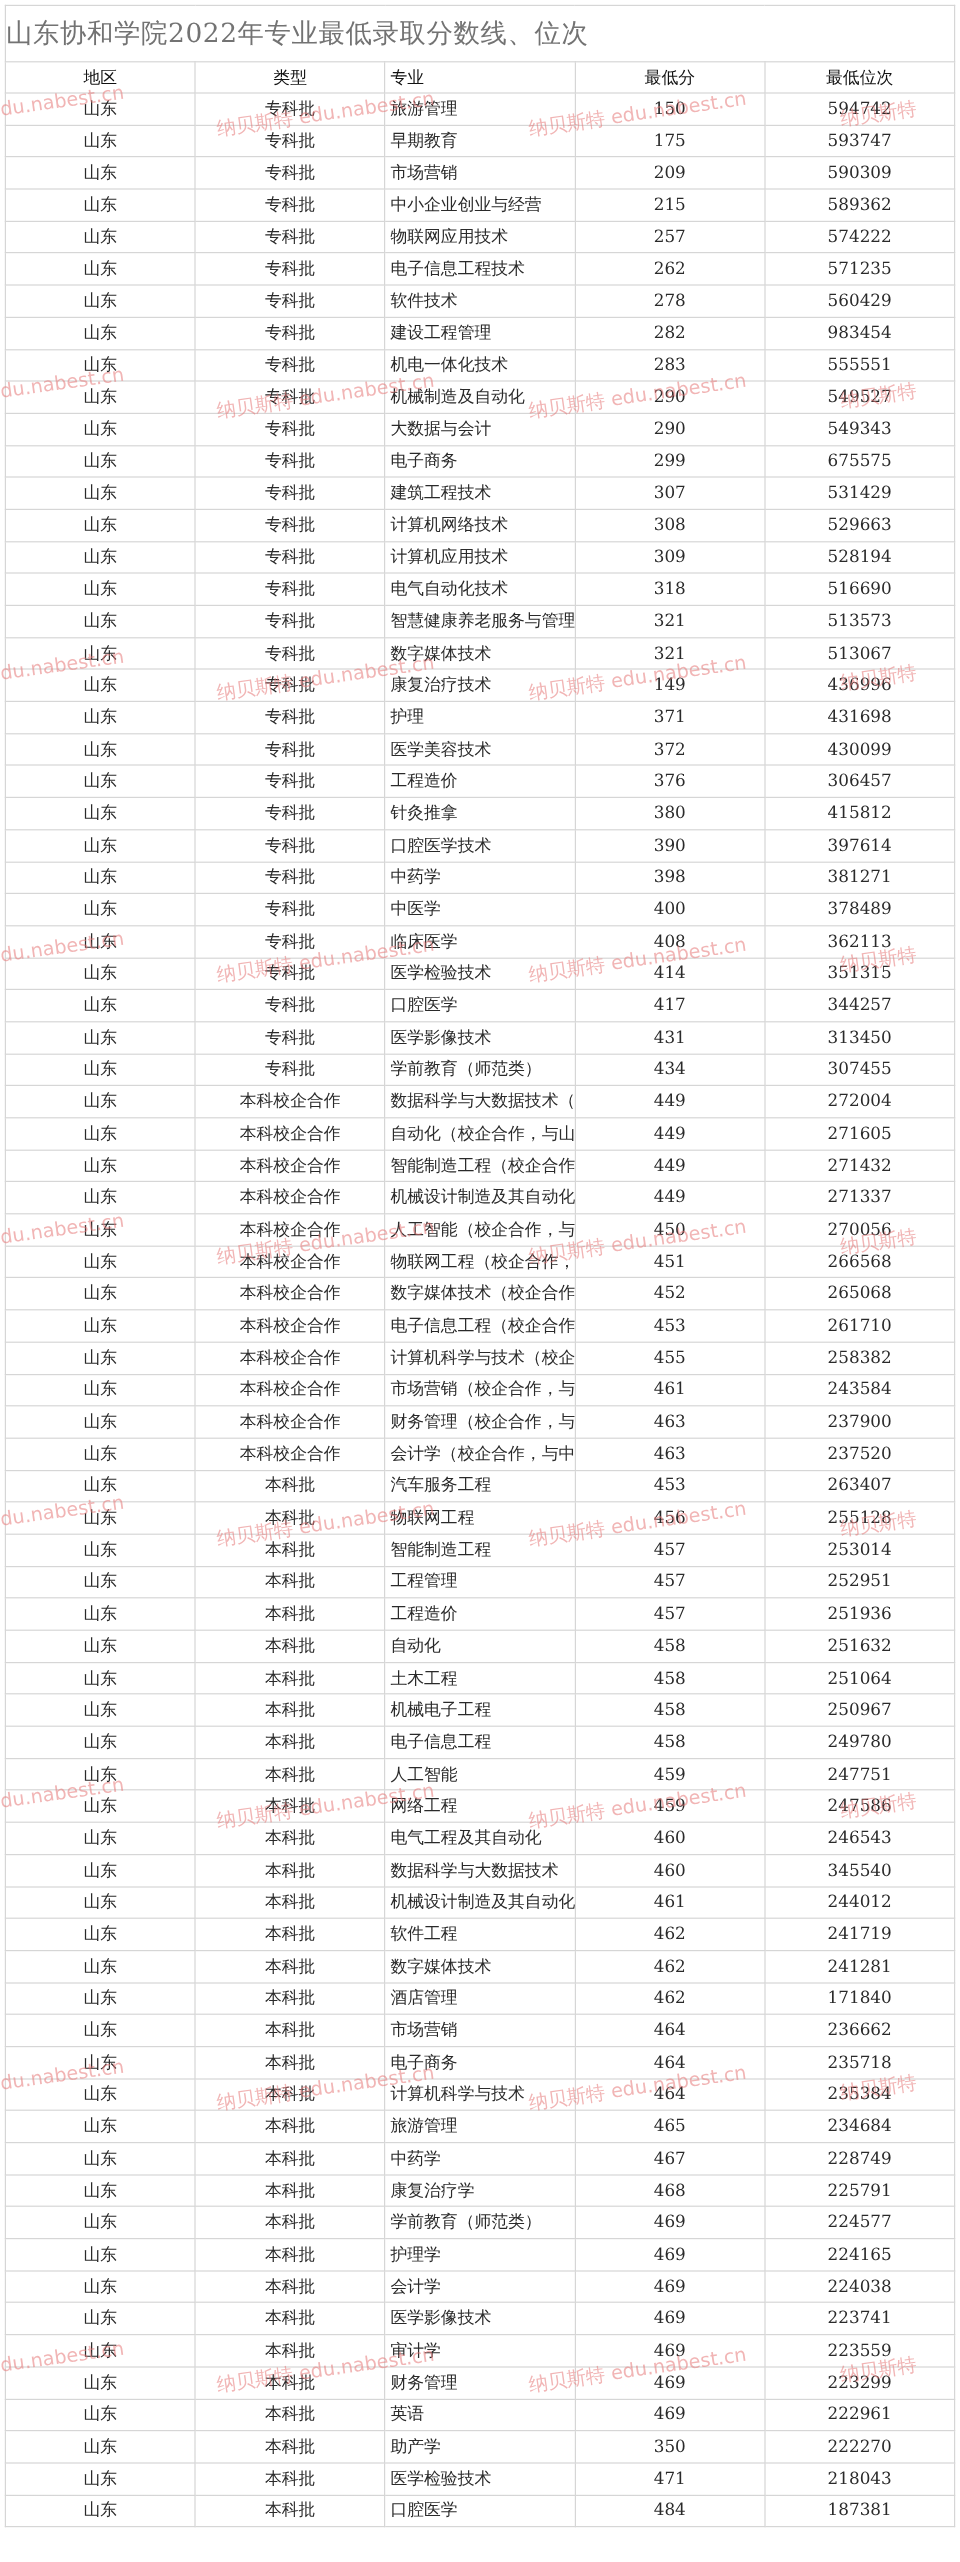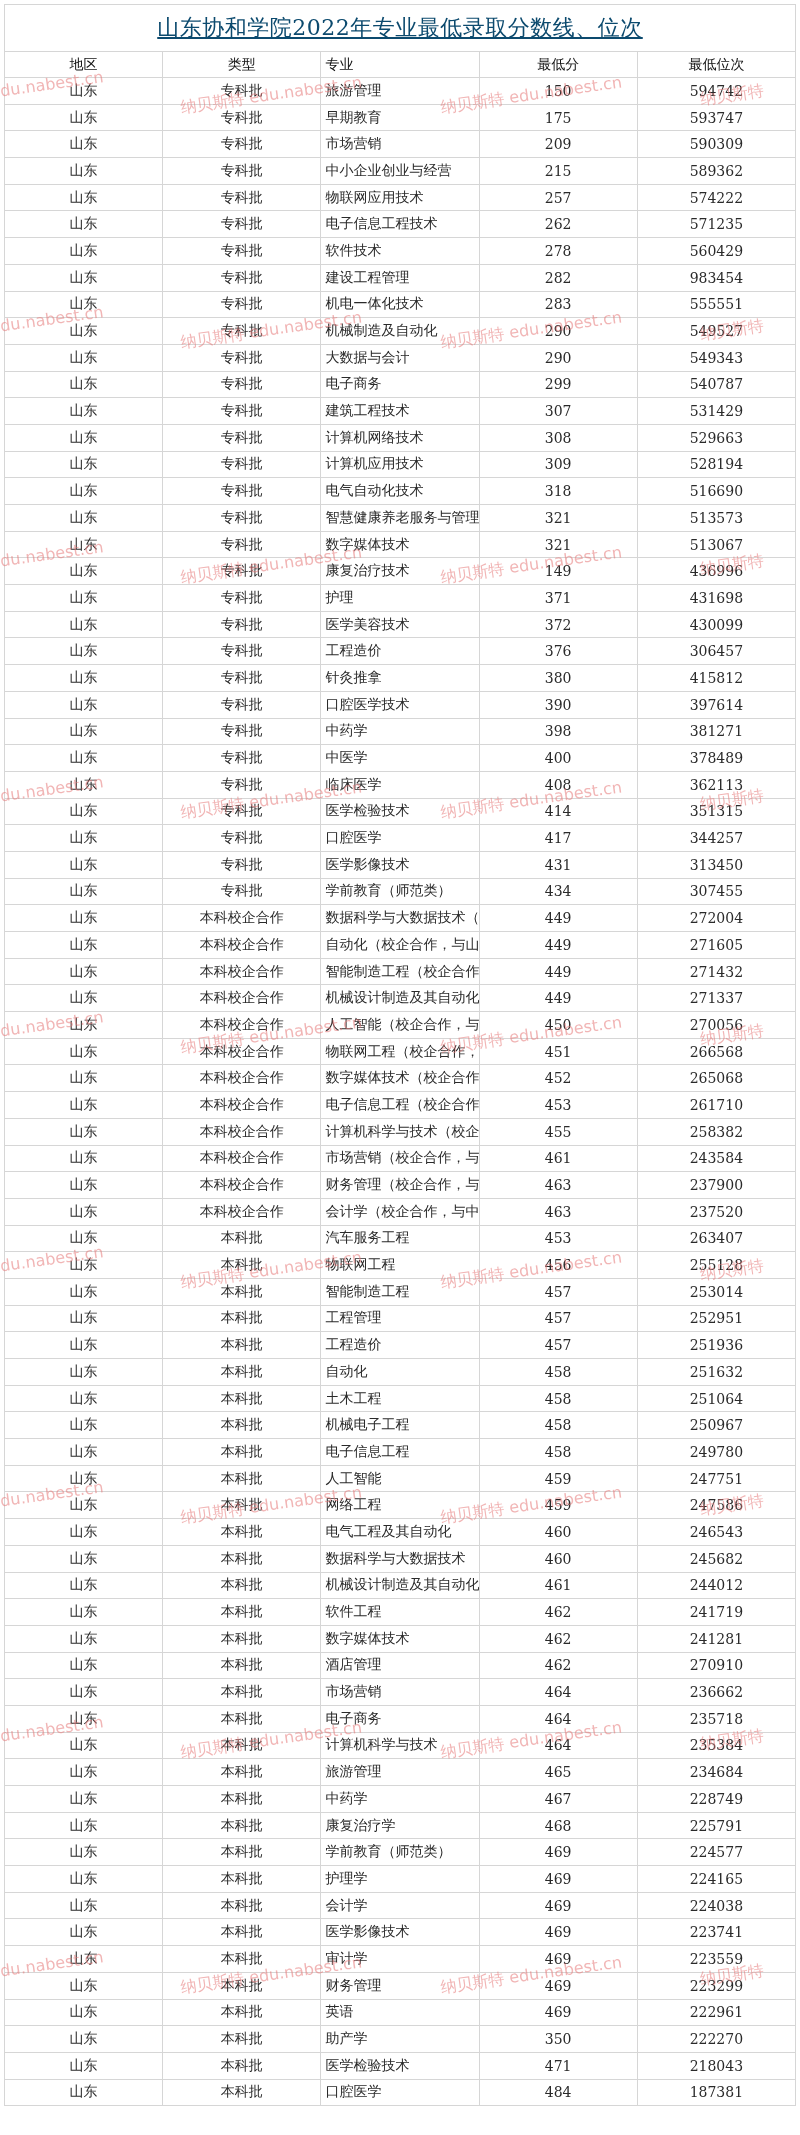--- a/index.html
+++ b/index.html
@@ -2,21 +2,21 @@
 <html><head>
   <meta charset="utf-8">
   <style>
     html, body { margin: 0; padding: 0; background: #ffffff; }
     body { width: 800px; height: 2135px; position: relative; overflow: hidden;
       font-family: "DejaVu Serif", "Liberation Serif", serif; color: #2a2a2a; }
     .wrap { position: absolute; left: 4px; top: 4px; width: 792px; }
     table { border-collapse: collapse; width: 792px; table-layout: fixed; }
     td, th { border: 1px solid #d6d6d6; padding: 0; font-weight: normal;
       font-size: 14px; height: 25.7px; white-space: nowrap; overflow: hidden; }
-    .title-cell { height: 46px; text-align: center; font-size: 22px; letter-spacing: 0.5px; color: #0c4a6e; text-decoration: underline; }
+    .title-cell { height: 46px; text-align: left; font-size: 22px; letter-spacing: 0.5px; color: #737373; }
     .hdr th { height: 25px; font-size: 14px; color: #111; text-align: center; }
     .c-region { width: 42px; text-align: center; }
     .c-type { width: 135px; text-align: center; }
     .c-major { text-align: left; padding-left: 4px; }
     .c-score { width: 50px; text-align: center; }
     .c-rank { width: 66px; text-align: center; }
     .hdr .c-major { text-align: left; font-family: Liberation Mono, monospace; }
     .wm { position: absolute; color: rgba(230,120,120,0.55); font-family: "DejaVu Sans", sans-serif;
       font-size: 16px; transform: rotate(-8deg); pointer-events: none; white-space: nowrap; }
   </style>
@@ -113,21 +113,21 @@
           <td class="c-type">专科批</td>
           <td class="c-major">大数据与会计</td>
           <td class="c-score">290</td>
           <td class="c-rank">549343</td>
         </tr>
         <tr>
           <td class="c-region">山东</td>
           <td class="c-type">专科批</td>
           <td class="c-major">电子商务</td>
           <td class="c-score">299</td>
-          <td class="c-rank">540787</td>
+          <td class="c-rank">675575</td>
         </tr>
         <tr>
           <td class="c-region">山东</td>
           <td class="c-type">专科批</td>
           <td class="c-major">建筑工程技术</td>
           <td class="c-score">307</td>
           <td class="c-rank">531429</td>
         </tr>
         <tr>
           <td class="c-region">山东</td>
@@ -421,21 +421,21 @@
           <td class="c-type">本科批</td>
           <td class="c-major">电气工程及其自动化</td>
           <td class="c-score">460</td>
           <td class="c-rank">246543</td>
         </tr>
         <tr>
           <td class="c-region">山东</td>
           <td class="c-type">本科批</td>
           <td class="c-major">数据科学与大数据技术</td>
           <td class="c-score">460</td>
-          <td class="c-rank">245682</td>
+          <td class="c-rank">345540</td>
         </tr>
         <tr>
           <td class="c-region">山东</td>
           <td class="c-type">本科批</td>
           <td class="c-major">机械设计制造及其自动化</td>
           <td class="c-score">461</td>
           <td class="c-rank">244012</td>
         </tr>
         <tr>
           <td class="c-region">山东</td>
@@ -449,21 +449,21 @@
           <td class="c-type">本科批</td>
           <td class="c-major">数字媒体技术</td>
           <td class="c-score">462</td>
           <td class="c-rank">241281</td>
         </tr>
         <tr>
           <td class="c-region">山东</td>
           <td class="c-type">本科批</td>
           <td class="c-major">酒店管理</td>
           <td class="c-score">462</td>
-          <td class="c-rank">270910</td>
+          <td class="c-rank">171840</td>
         </tr>
         <tr>
           <td class="c-region">山东</td>
           <td class="c-type">本科批</td>
           <td class="c-major">市场营销</td>
           <td class="c-score">464</td>
           <td class="c-rank">236662</td>
         </tr>
         <tr>
           <td class="c-region">山东</td>

